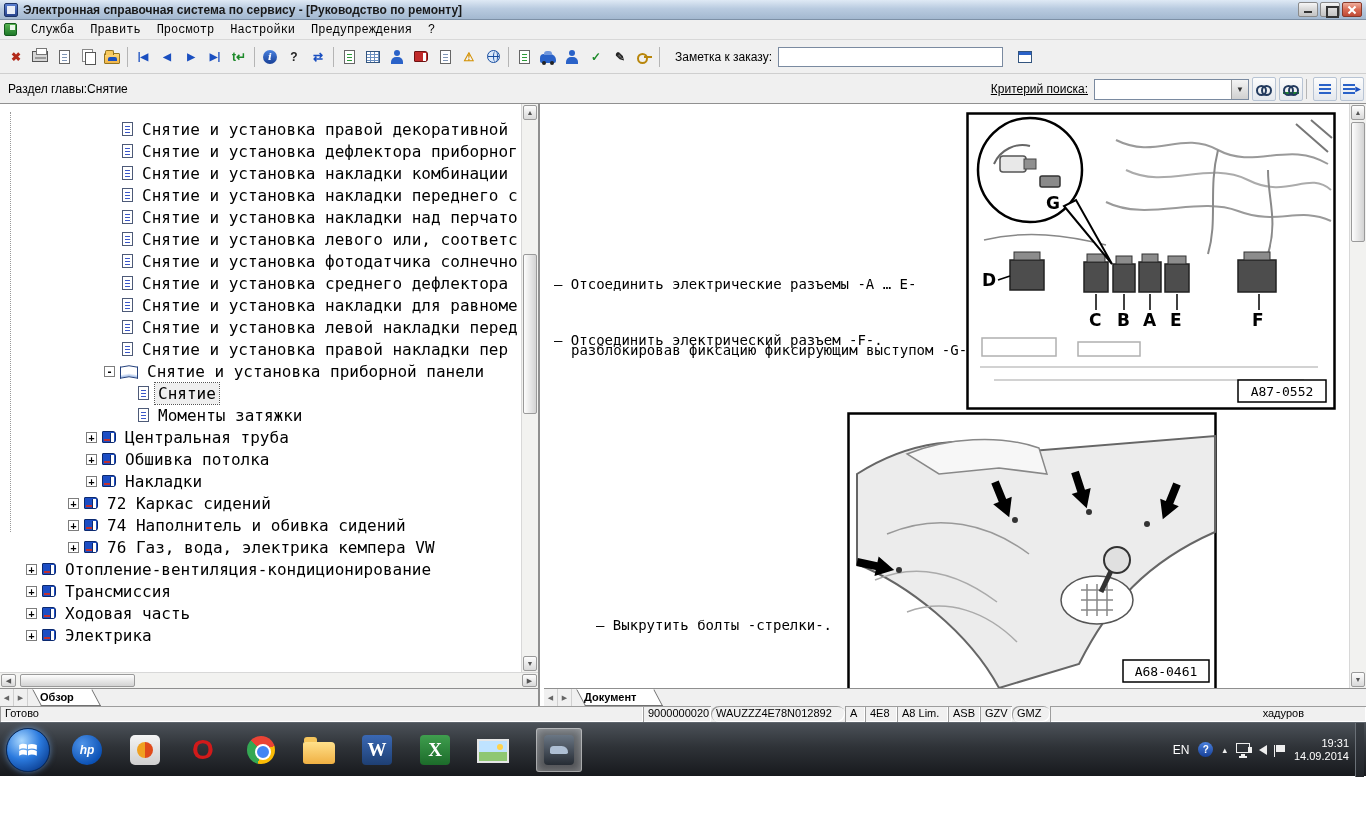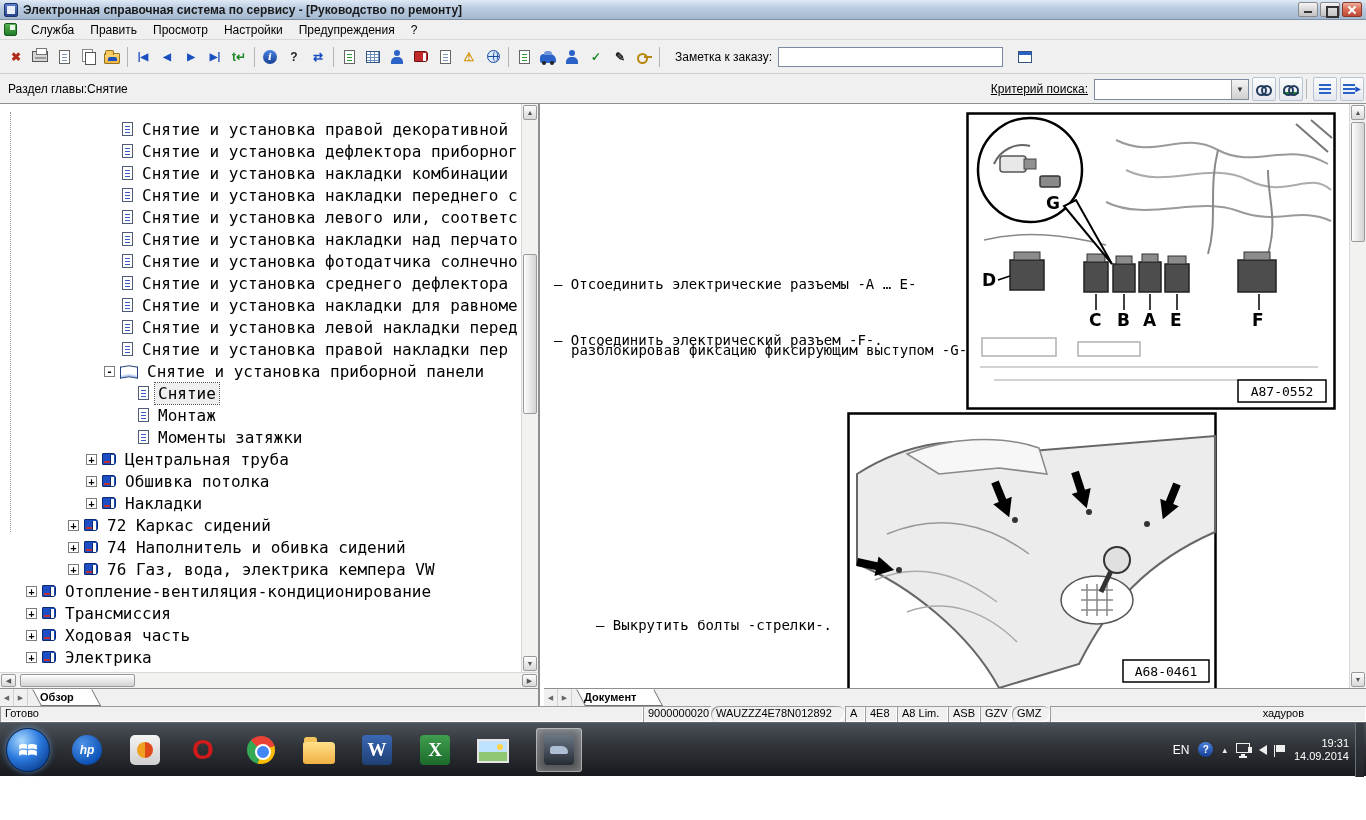--- a/index.html
+++ b/index.html
@@ -23,21 +23,21 @@
   .wbtn.close { background:linear-gradient(#efae9d,#d96b54 50%,#bf4a36); border-color:#87392a; }
   .wbtn.close::before, .wbtn.close::after { content:""; position:absolute; left:4px; right:4px; top:6px; height:2px; background:#fff; }
   .wbtn.close::before { transform:rotate(45deg); } .wbtn.close::after { transform:rotate(-45deg); }
 
   
   .menubar { position:absolute; left:0; top:20px; width:1366px; height:20px; background:#f0f0f0;
              border-bottom:1px solid #d8d8d8; display:flex; align-items:center; font-size:12px; }
   .childico { width:13px; height:13px; margin:0 6px 0 4px; background:linear-gradient(#57b34f,#1f7a2a);
               border:1px solid #145a1d; border-radius:2px; position:relative; }
   .childico::after { content:""; position:absolute; right:1px; top:1px; width:5px; height:5px; background:#eaf6ea; }
-  .mitem { padding:2px 8px; }
+  .mitem { padding:2px 8px;font-family:Liberation Mono, monospace; }
 
   
   .toolbar { position:absolute; left:0; top:40px; width:1366px; height:34px; background:#f0f0f0;
              border-bottom:1px solid #cfcfcf; display:flex; align-items:center; padding-left:4px; }
   .tb { width:24px; height:24px; display:flex; align-items:center; justify-content:center; border:1px solid transparent; flex:none; }
   .tsep { width:1px; height:20px; background:#b5b5b5; margin:0 3px; flex:none; }
   .g { font-size:12px; font-weight:bold; line-height:1; }
   .g.small { font-size:10px; }
   .c-red{color:#b22a1a} .c-blue{color:#1a4fc0} .c-green{color:#1d8a2a} .c-amber{color:#d49000} .c-dark{color:#222}
   .ic-printer { width:16px; height:11px; background:#d6d6d6; border:1px solid #555; position:relative; }
@@ -360,25 +360,25 @@
         <div class="ti i-doc">
             <span class="tico doc"></span>
             <span class="tlabel">Снятие и установка накладки комбинации</span>
           </div>
         <div class="ti i-doc">
             <span class="tico doc"></span>
             <span class="tlabel">Снятие и установка накладки переднего с</span>
           </div>
         <div class="ti i-doc">
             <span class="tico doc"></span>
+            <span class="tlabel">Снятие и установка накладки над перчато</span>
+          </div>
+        <div class="ti i-doc">
+            <span class="tico doc"></span>
             <span class="tlabel">Снятие и установка левого или, соответс</span>
-          </div>
-        <div class="ti i-doc">
-            <span class="tico doc"></span>
-            <span class="tlabel">Снятие и установка накладки над перчато</span>
           </div>
         <div class="ti i-doc">
             <span class="tico doc"></span>
             <span class="tlabel">Снятие и установка фотодатчика солнечно</span>
           </div>
         <div class="ti i-doc">
             <span class="tico doc"></span>
             <span class="tlabel">Снятие и установка среднего дефлектора</span>
           </div>
         <div class="ti i-doc">
@@ -394,24 +394,20 @@
             <span class="tlabel">Снятие и установка правой накладки пер</span>
           </div>
         <div class="ti i-panel">
             <span class="xbox">-</span>
             <span class="tico bookopen"></span>
             <span class="tlabel">Снятие и установка приборной панели</span>
           </div>
         <div class="ti i-child">
             <span class="tico doc"></span>
             <span class="tlabel sel">Снятие</span>
-          </div>
-        <div class="ti i-child">
-            <span class="tico doc"></span>
-            <span class="tlabel">Монтаж</span>
           </div>
         <div class="ti i-child">
             <span class="tico doc"></span>
             <span class="tlabel">Моменты затяжки</span>
           </div>
         <div class="ti i-grp1">
             <span class="xbox">+</span>
             <span class="tico book"></span>
             <span class="tlabel">Центральная труба</span>
           </div>

